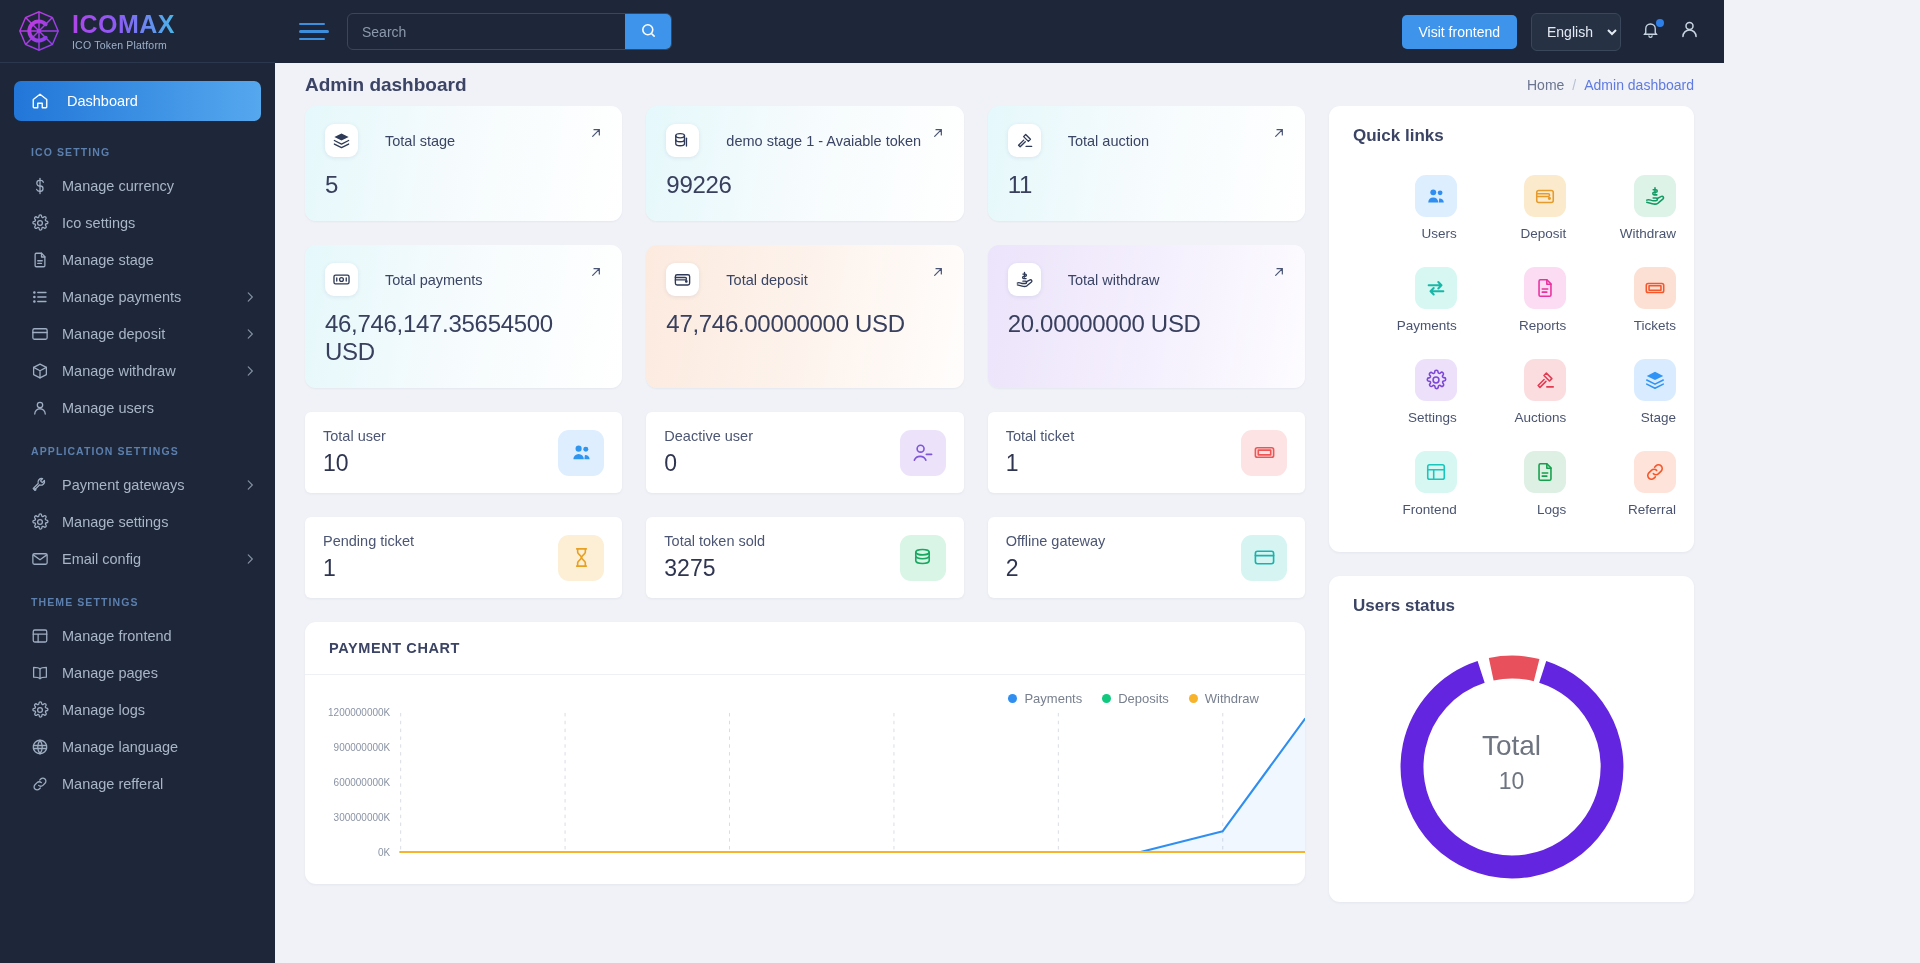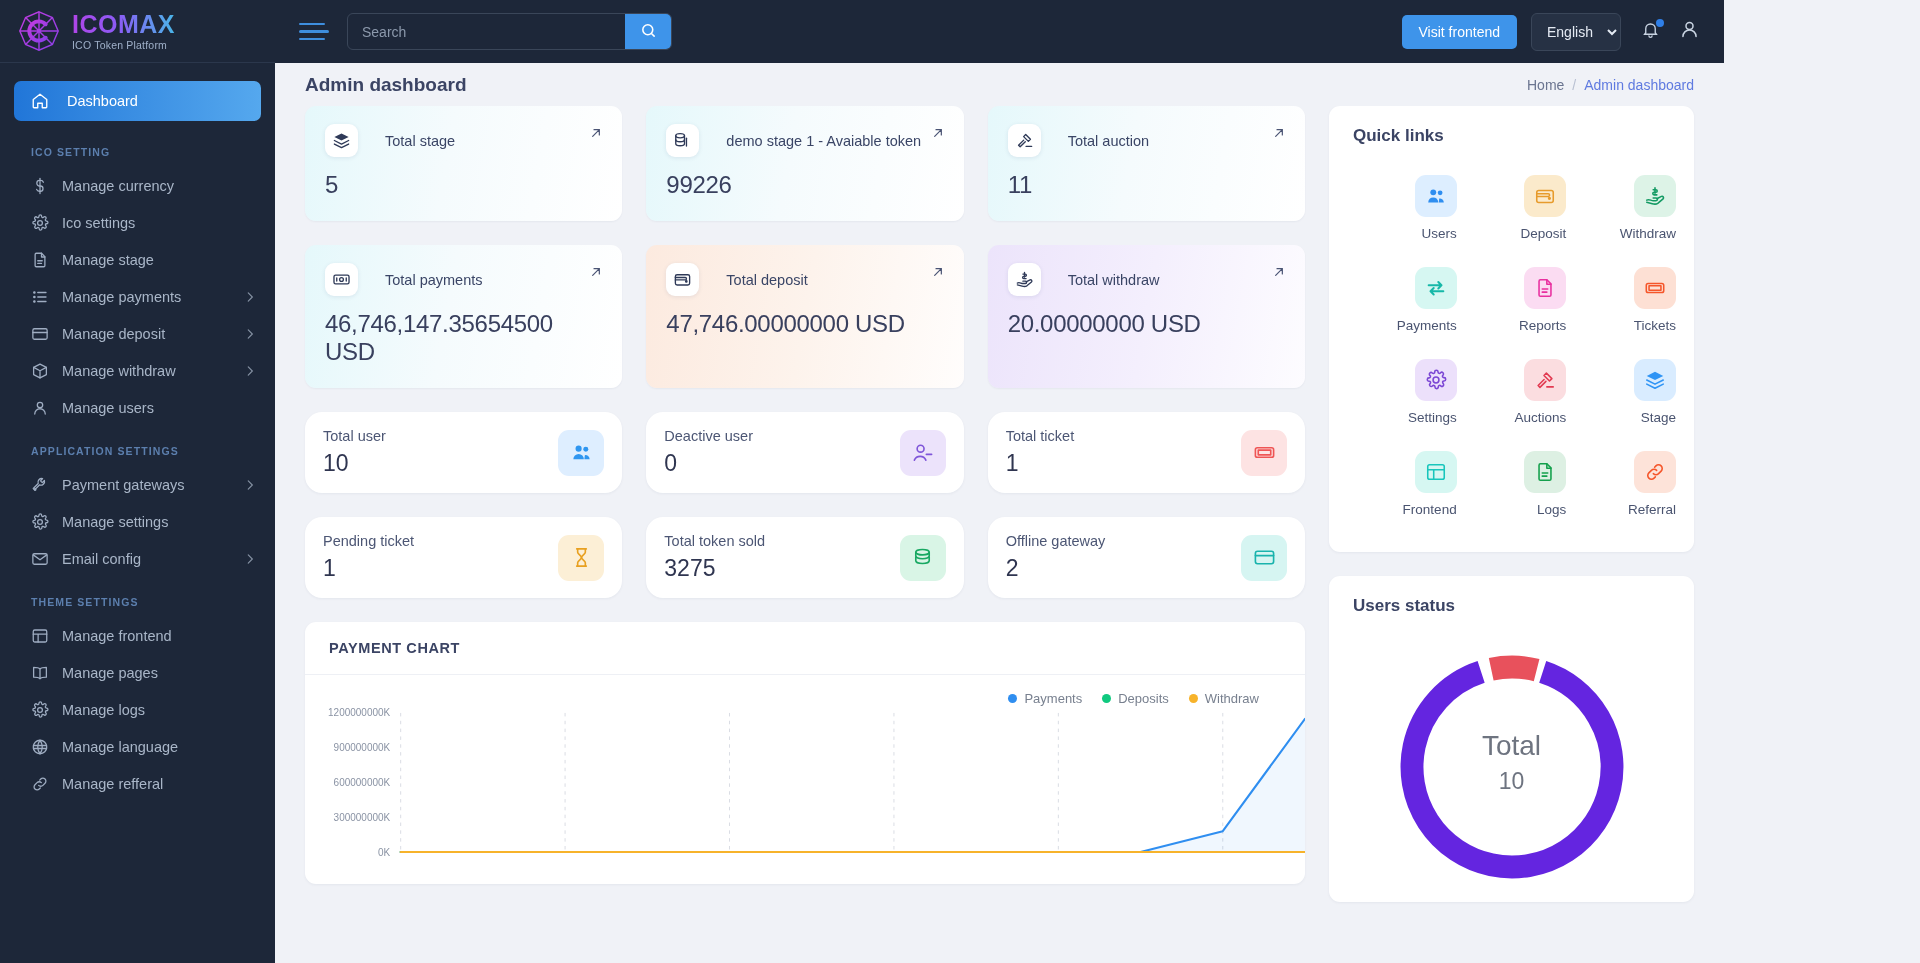--- a/index.html
+++ b/index.html
@@ -114,21 +114,21 @@
     width:33px; height:33px; flex:0 0 33px; border-radius:9px; background:#fff;
     display:flex; align-items:center; justify-content:center;
     box-shadow:0 1px 4px rgba(40,60,110,.10);
   }
   .gcard-label { font-size:14.5px; color:#3a4566; }
   .gcard-val { font-size:24px; color:#39405e; margin-top:14px; letter-spacing:-.3px; }
   .gcard-arrow { position:absolute; top:19px; right:18px; cursor:pointer; }
 
   
   .wcard {
-    background:#fff; border-radius:17px; padding:16px 18px;
+    background:#fff; border-radius:6px; padding:16px 18px;
     min-height:78px; display:flex; align-items:center; justify-content:space-between;
     box-shadow:0 1px 3px rgba(25,40,80,.055);
   }
   .wcard-label { font-size:14.5px; color:#4c5674; }
   .wcard-val { font-size:23px; color:#2f3550; margin-top:6px; }
   .wbadge {
     width:46px; height:46px; flex:0 0 46px; border-radius:11px;
     display:flex; align-items:center; justify-content:center;
   }
 

